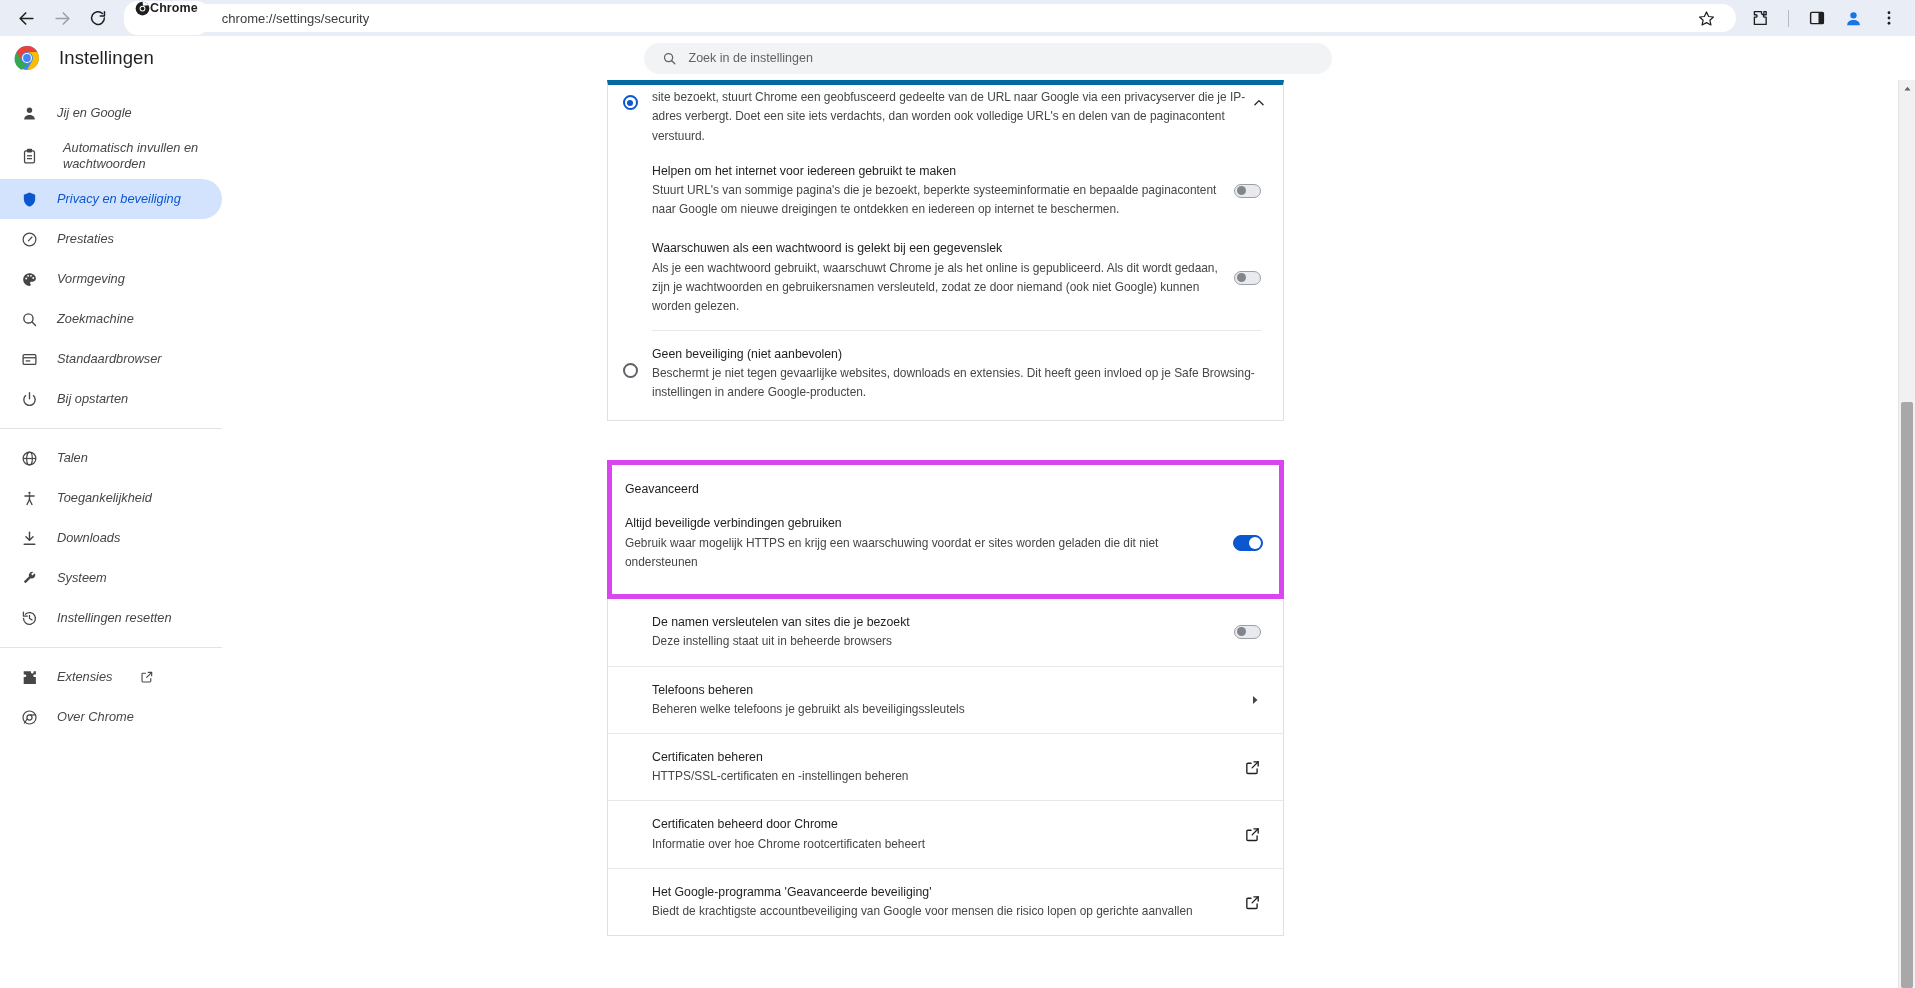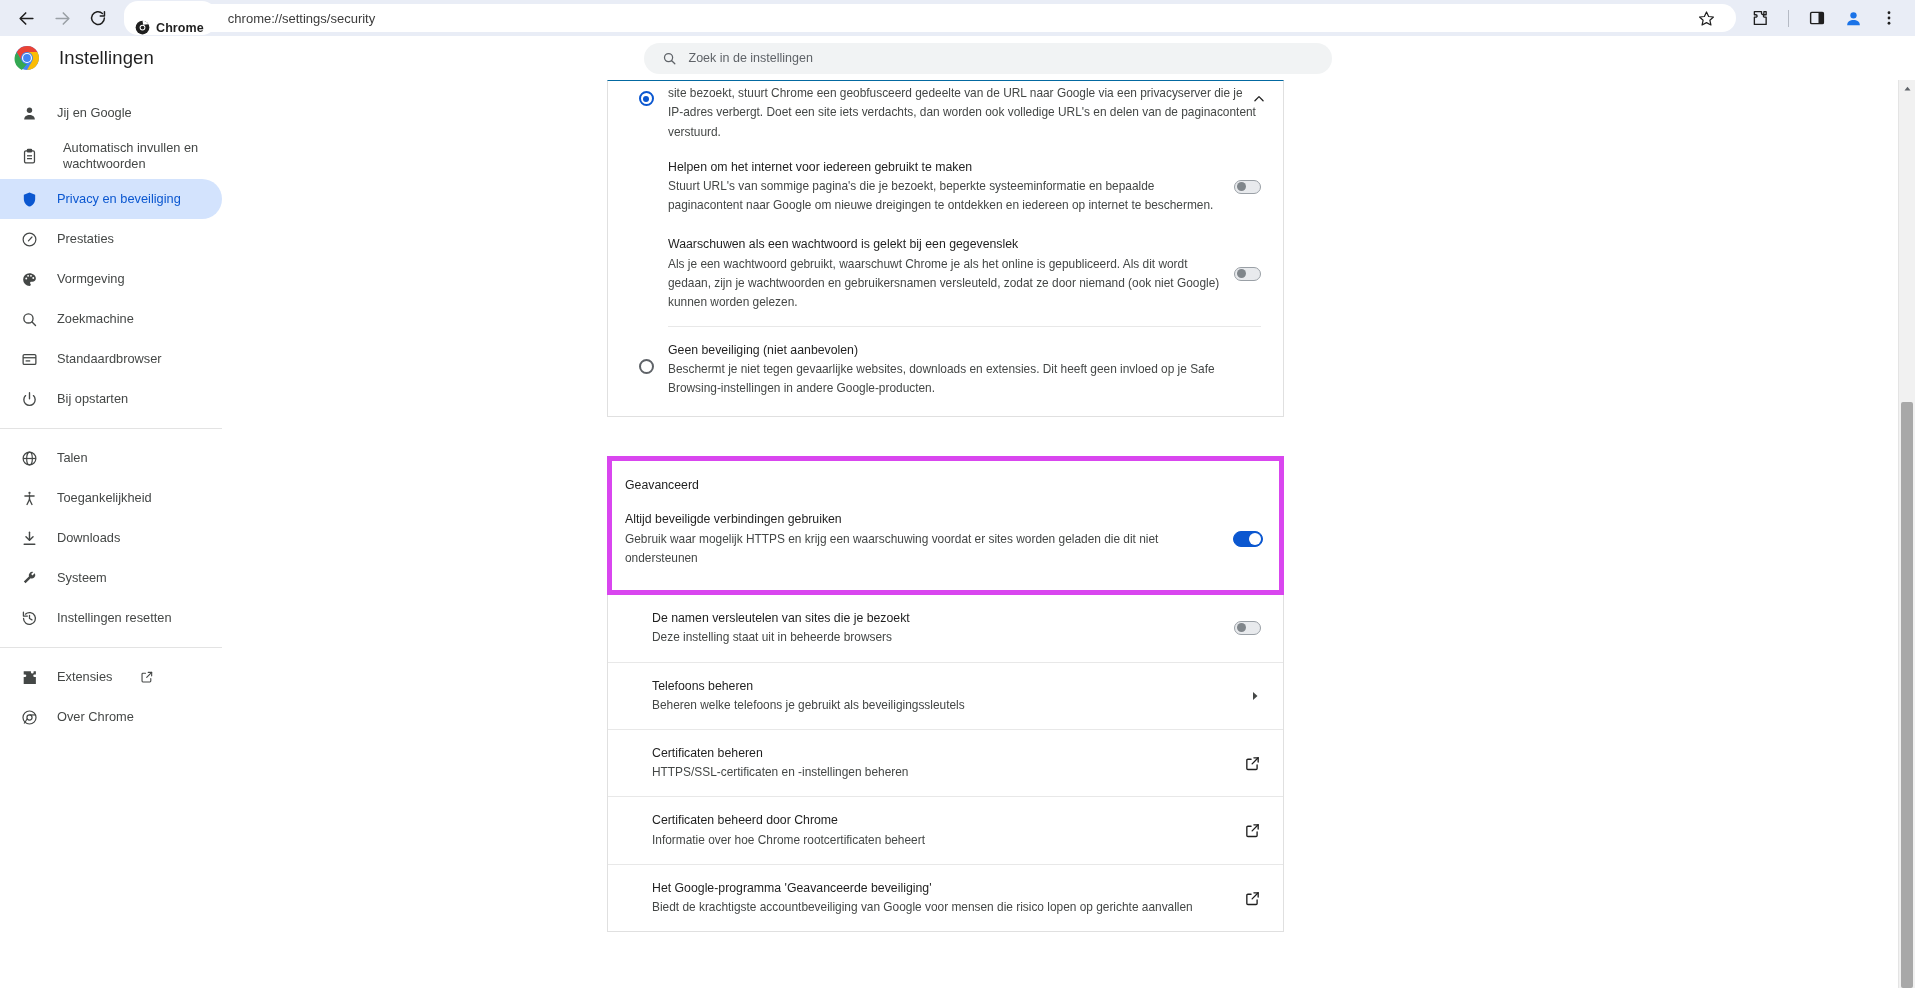--- a/index.html
+++ b/index.html
@@ -34,21 +34,21 @@
     background: #ffffff;
     border-radius: 14px;
     display: flex;
     align-items: center;
     margin-left: 6px;
     margin-right: 4px;
     padding-right: 14px;
     min-width: 0;
   }
   .chrome-chip {
-    display: flex; align-items: flex-end; gap: 6px;
+    display: flex; align-items: flex-start; 
     background: #ffffff;
     border-radius: 14px;
     height: 34px;
     padding: 0 12px 0 11px;
     flex: 0 0 auto;
   }
   .chrome-chip-label {
     font-size: 12.5px; color: #1f1f1f; font-weight: 600;
     letter-spacing: .1px;
   }
@@ -119,20 +119,21 @@
     overflow: hidden;
   }
   .side-item {
     display: flex; align-items: center;
     gap: 18px;
     height: 40px;
     margin-right: 68px;
     padding-left: 19px;
     border-radius: 0 20px 20px 0;
     color: #444746;
+    font-style: italic;
   }
   .side-item.two-line { height: 46px; gap: 24px; }
   .side-item .s-ico {
     width: 20px; height: 20px; flex: 0 0 auto;
     display: flex; align-items: center; justify-content: center;
   }
   .side-label { font-size: 12.8px; line-height: 1.26; }
   .side-item.active {
     background: #d3e3fd;
     color: #0b57d0;
@@ -156,21 +157,21 @@
     left: 317px;
     top: 0;
     width: 677px;
   }
 
   .card {
     background: #ffffff;
     border: 1px solid #e0e0e0;
     border-top: none;
   }
-  .card.first { border-top: 1px solid #0369a1; padding-left: 16px; }
+  .card.first { border-top: 5px solid #0369a1; }
 
   
   .radio-row {
     display: flex;
     gap: 0;
     padding: 0 22px 0 0;
   }
   .radio-col {
     width: 44px; flex: 0 0 auto;
     display: flex; justify-content: center;

